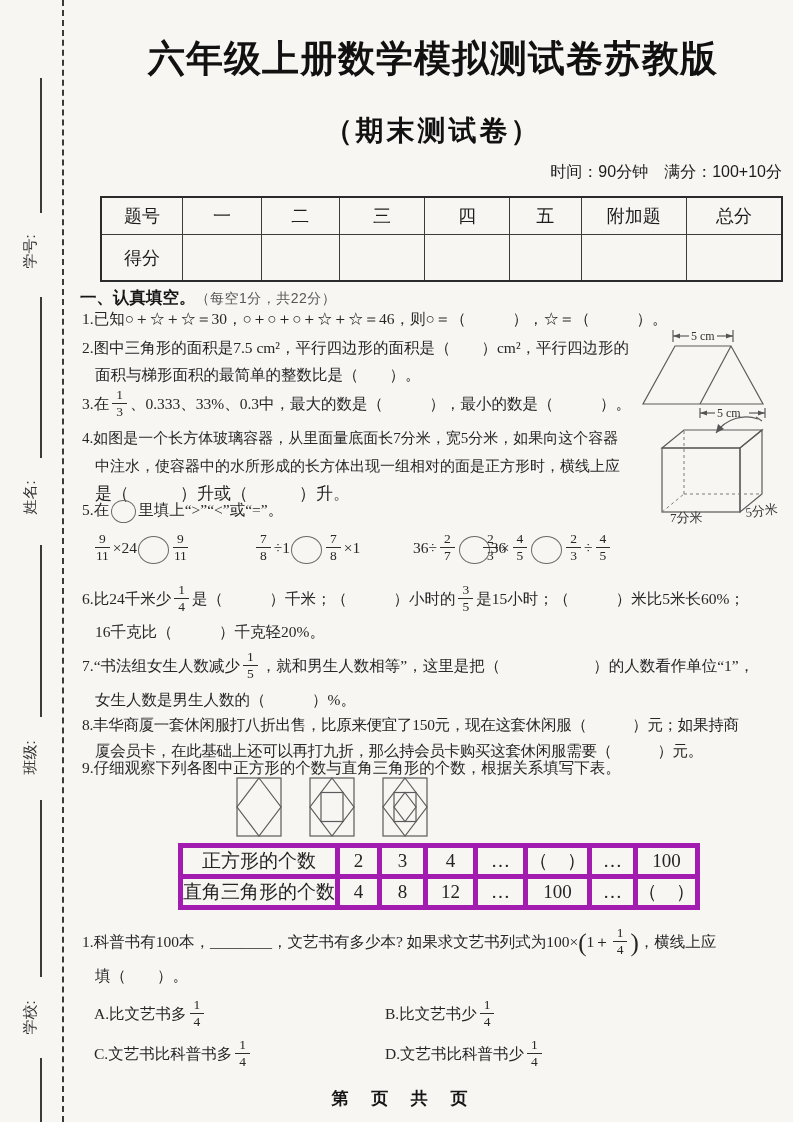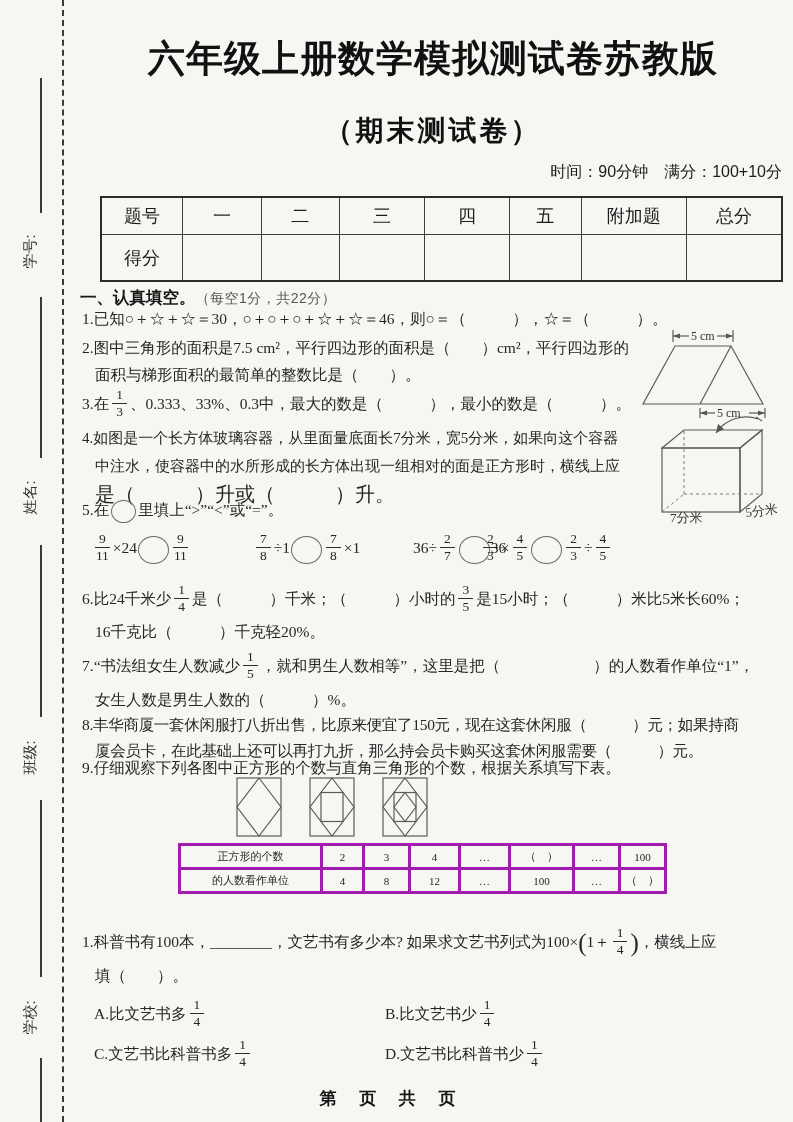--- a/index.html
+++ b/index.html
@@ -33,21 +33,21 @@
   .frac{display:inline-flex;flex-direction:column;align-items:center;vertical-align:middle;
         line-height:1.05;font-size:13.5px;margin:0 3px;position:relative;top:-2px;}
   .frac .num{padding:0 4px 1px;border-bottom:1px solid #2d2d2d;}
   .frac .den{padding-top:1px;}
   .cmp{display:inline-block;width:29px;height:26px;border:1.3px solid #6a6a6a;border-radius:50%;
        vertical-align:middle;margin:0 1px;}
   .cmp.small{width:23px;height:21px;margin:0 2px;}
   .bigp{font-size:25px;vertical-align:-4px;font-weight:400;}
   
   table.pat{border-collapse:collapse;border:1.6px solid #2b2b2b;table-layout:fixed;}
-  table.pat td{border:3px solid #a21caf;text-align:center;font-size:11px;height:21px;
+  table.pat td{border:5px solid #a21caf;text-align:center;font-size:19px;height:21px;
                padding:0;color:#242424;}
   
   .footer{width:624px;text-align:center;font-family:"Liberation Sans",sans-serif;
           font-weight:700;font-size:17px;letter-spacing:9px;color:#161616;}
   svg{display:block;}
   svg .ln{stroke:#5b5b5b;stroke-width:1.2;fill:none;}
   svg .dash{stroke:#7a7a7a;stroke-width:1;fill:none;stroke-dasharray:3 3;}
   svg text{font-size:12px;fill:#333;font-family:"Liberation Serif",serif;}
 </style>
 </head>
@@ -142,21 +142,21 @@
     <div class="blk q" style="top:386px;left:2px;height:36px;line-height:36px;">
       <span>3.在</span><span class="frac">
           <span class="num">1</span>
           <span class="den">3</span>
         </span><span>、0.333、33%、0.3中，最大的数是（　　　），最小的数是（　　　）。</span>
     </div>
 
     <div class="blk q" style="top:424px;left:2px;line-height:28px;font-size:15px;">
       <div>4.如图是一个长方体玻璃容器，从里面量底面长7分米，宽5分米，如果向这个容器</div>
       <div style="padding-left:13px;">中注水，使容器中的水所形成的长方体出现一组相对的面是正方形时，横线上应</div>
-      <div style="padding-left:13px;font-size:20px;">是（　　　）升或（　　　）升。</div>
+      <div style="padding-left:13px;font-size:17px;">是（　　　）升或（　　　）升。</div>
     </div>
 
     <div class="blk" style="top:416px;left:566px;">
       <svg width="150" height="108" viewBox="0 0 150 108">
         <rect class="ln" x="16" y="32" width="78" height="64"></rect>
         <polygon class="ln" points="16,32 38,14 116,14 94,32"></polygon>
         <polygon class="ln" points="94,32 116,14 116,78 94,96"></polygon>
         <line class="dash" x1="16" y1="96" x2="38" y2="78"></line>
         <line class="dash" x1="38" y1="78" x2="38" y2="14"></line>
         <line class="dash" x1="38" y1="78" x2="116" y2="78"></line>
@@ -274,21 +274,21 @@
         <td>正方形的个数</td>
         <td>2</td>
         <td>3</td>
         <td>4</td>
         <td>…</td>
         <td>（　）</td>
         <td>…</td>
         <td>100</td>
       </tr>
       <tr>
-        <td>的人数看作单位</td>
+        <td>直角三角形的个数</td>
         <td>4</td>
         <td>8</td>
         <td>12</td>
         <td>…</td>
         <td>100</td>
         <td>…</td>
         <td>（　）</td>
       </tr>
     </tbody>
       </table>
@@ -320,16 +320,16 @@
           <span class="den">4</span>
         </span>
     </div>
     <div class="blk q" style="top:1035px;left:305px;height:38px;line-height:38px;">
       <span>D.文艺书比科普书少</span><span class="frac">
           <span class="num">1</span>
           <span class="den">4</span>
         </span>
     </div>
 
-    <div class="blk footer" style="top:1087px;left:0;">第 页 共 页</div>
+    <div class="blk footer" style="top:1087px;left:12px;">第 页 共 页</div>
 
   </div>
 </div>
 
 </body></html>

